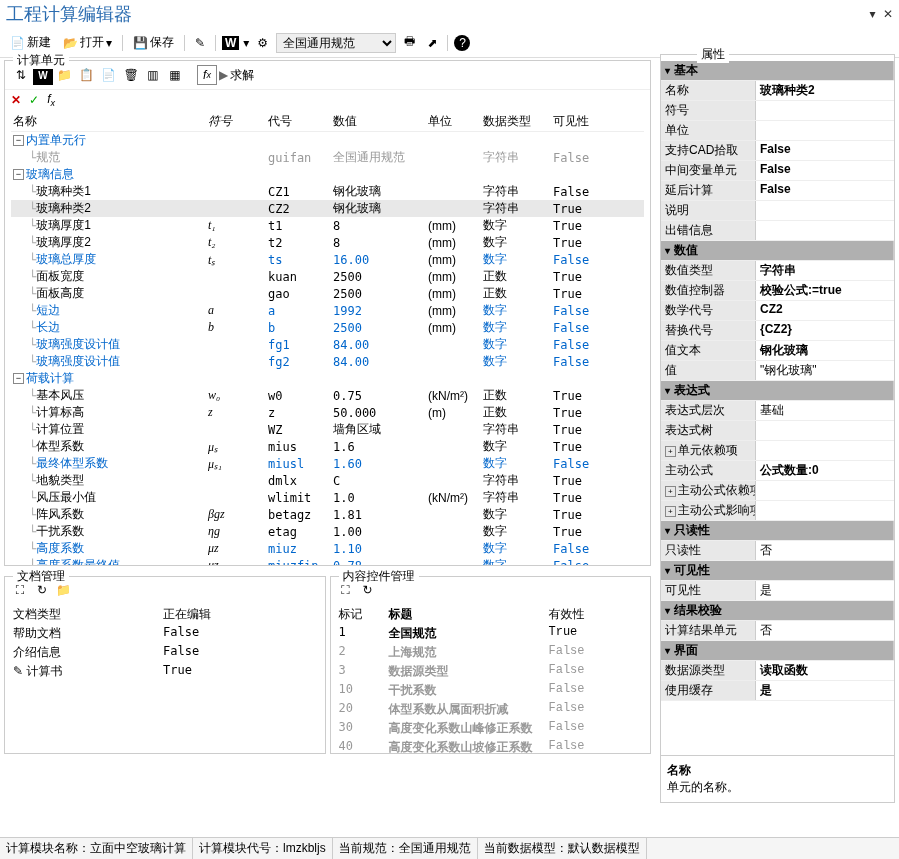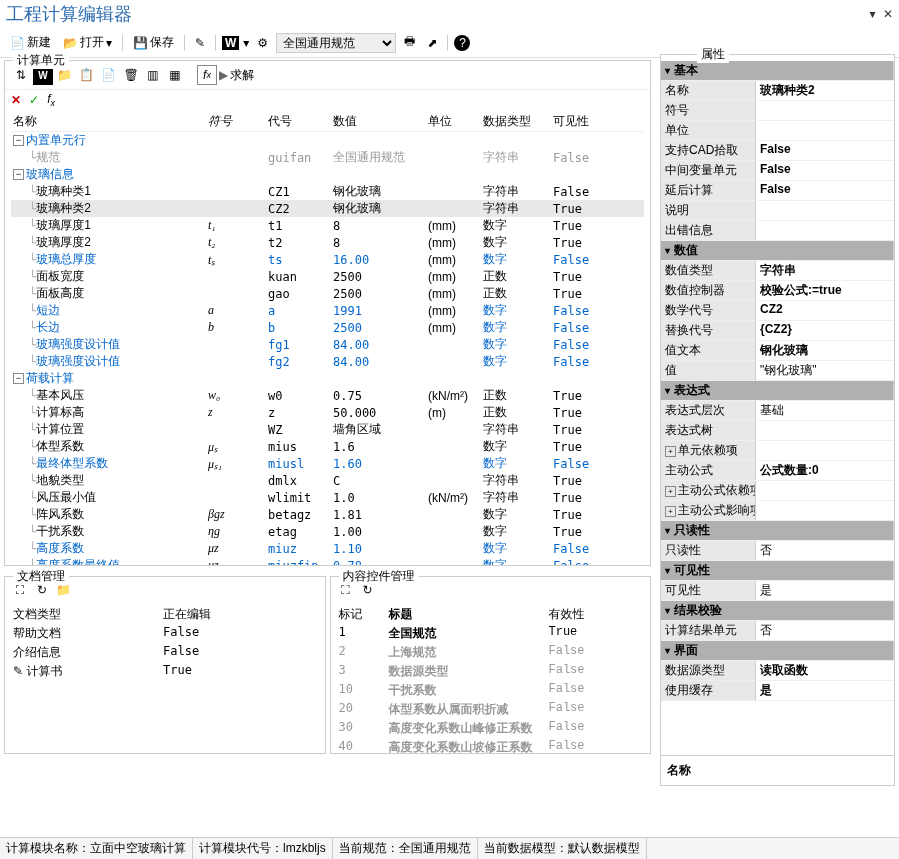--- a/index.html
+++ b/index.html
@@ -257,21 +257,21 @@
             <div class="c-vis">True</div>
           </div>
           <div class="tree-row blue">
             <div class="c-name">
               <span class="indent" style="width:16px"></span>
               <span class="conn">└</span>
               <span class="lbl">短边</span>
             </div>
             <div class="c-sym">a</div>
             <div class="c-code">a</div>
-            <div class="c-val">1991</div>
+            <div class="c-val">1992</div>
             <div class="c-unit">(mm)</div>
             <div class="c-dtype">数字</div>
             <div class="c-vis">False</div>
           </div>
           <div class="tree-row blue">
             <div class="c-name">
               <span class="indent" style="width:16px"></span>
               <span class="conn">└</span>
               <span class="lbl">长边</span>
             </div>
@@ -664,20 +664,21 @@
         <div class="pk">数据源类型</div>
         <div class="pv">读取函数</div>
       </div>
       <div class="prop-row">
         <div class="pk">使用缓存</div>
         <div class="pv">是</div>
       </div>
     </div>
   <div class="prop-desc">
     <div style="font-weight:bold;">名称</div>
+    <div>单元的名称。</div>
   </div>
 </div>
 
 <div class="status-bar">
   <div>计算模块名称：立面中空玻璃计算</div>
   <div>计算模块代号：lmzkbljs</div>
   <div>当前规范：全国通用规范</div>
   <div>当前数据模型：默认数据模型</div>
 </div>
 

